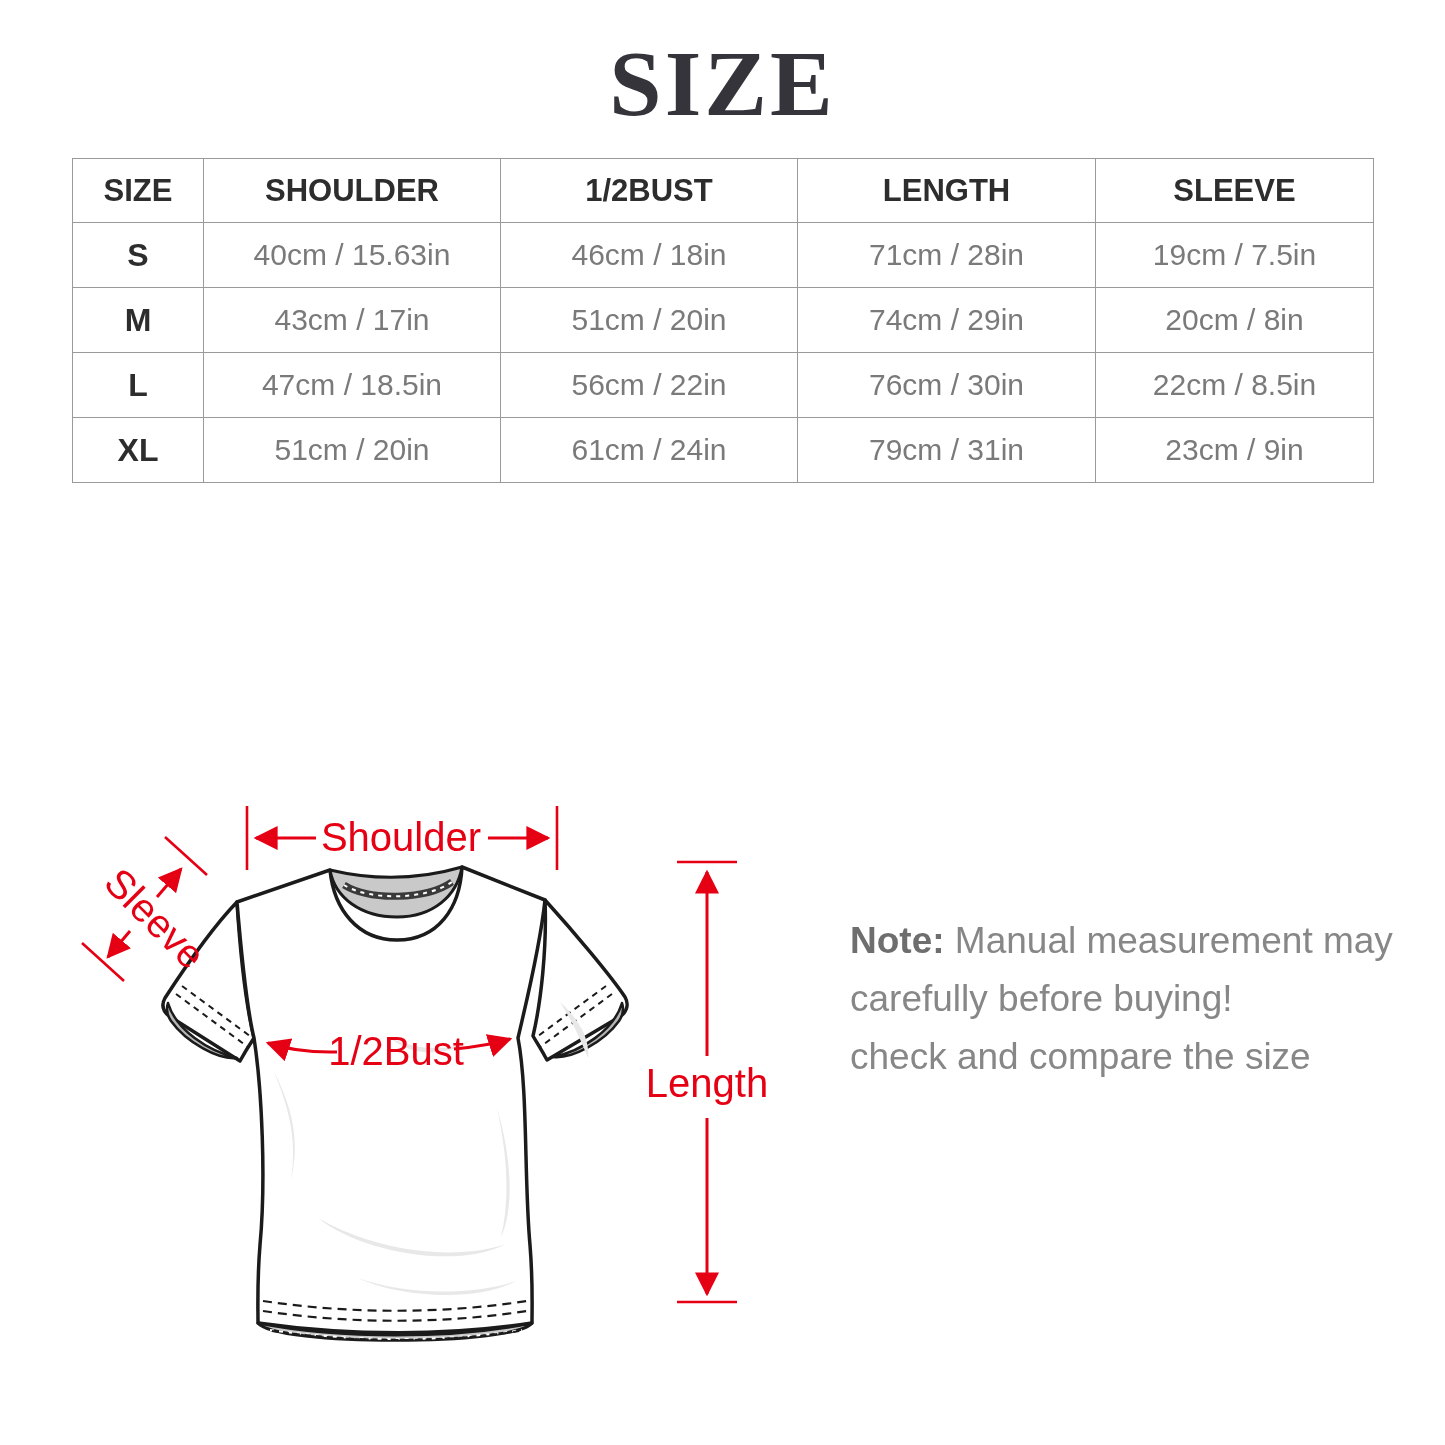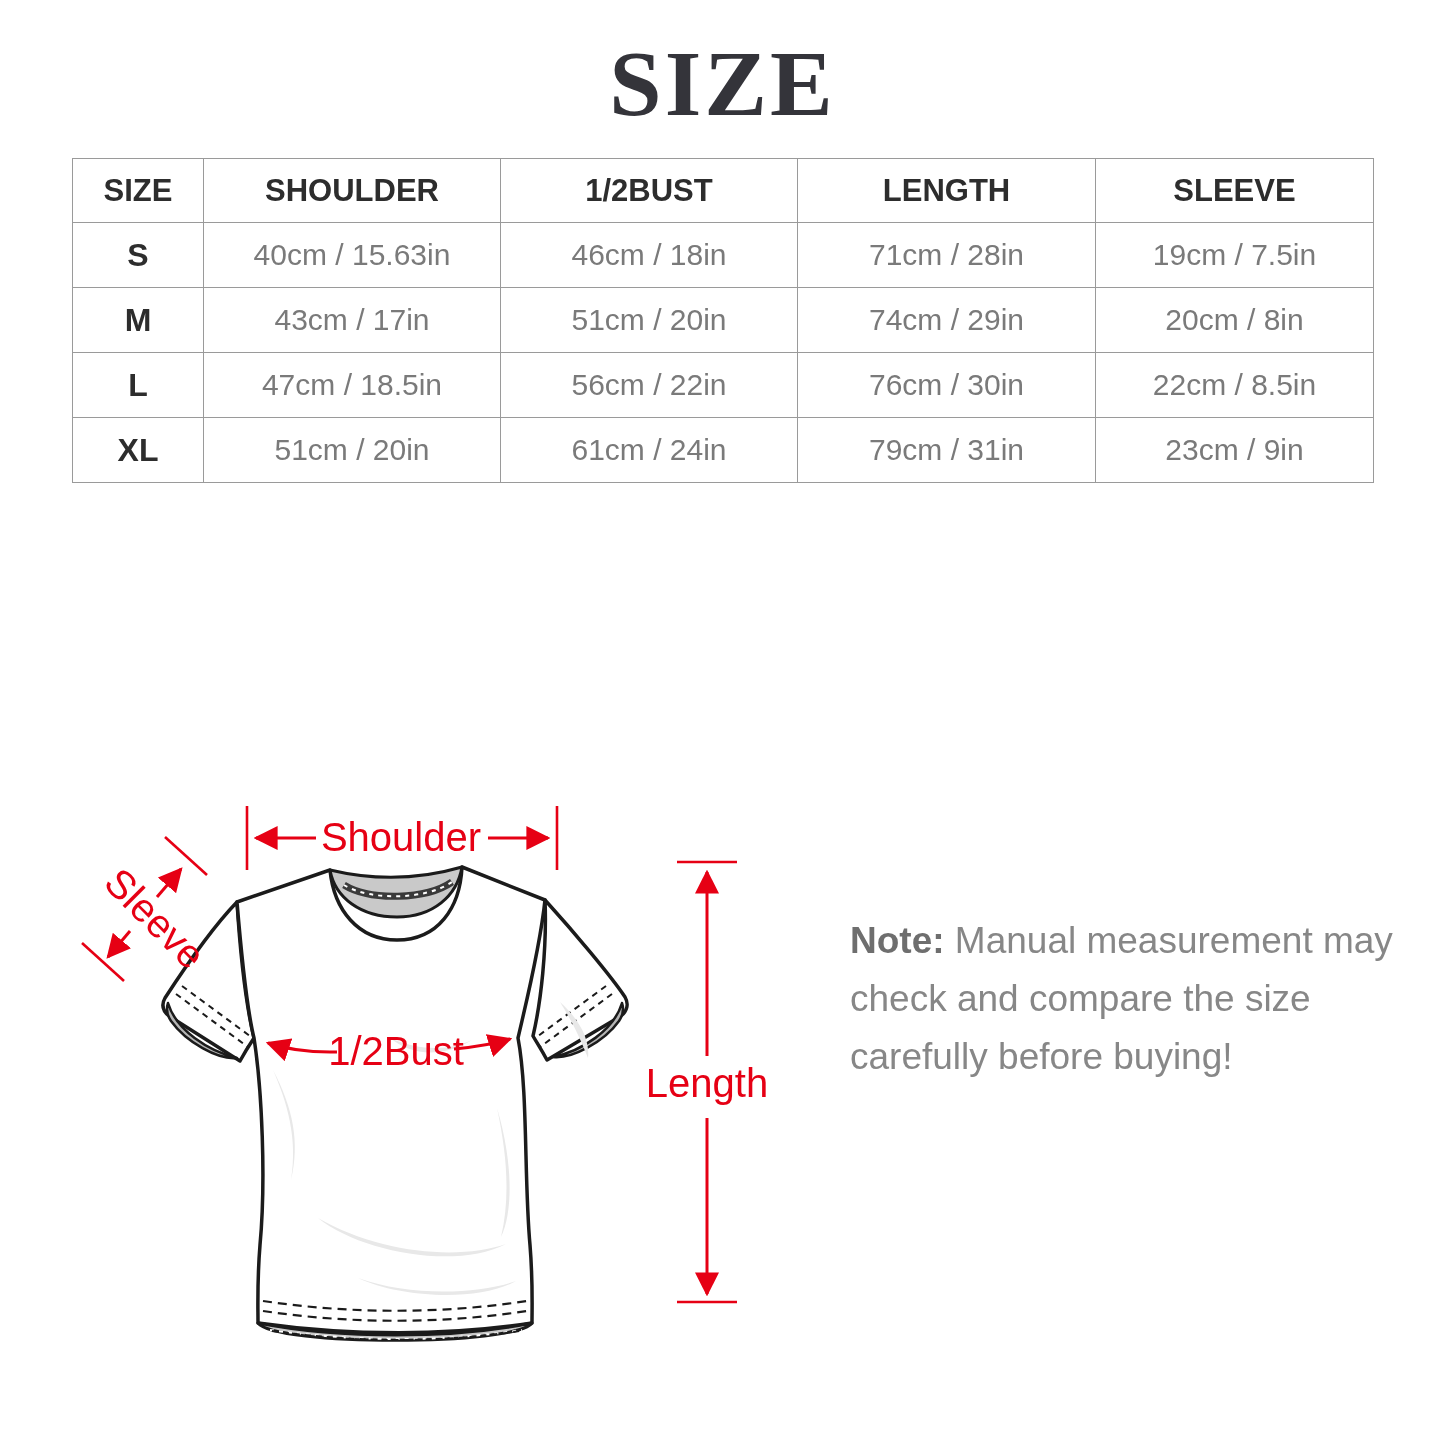--- a/index.html
+++ b/index.html
@@ -186,17 +186,17 @@
       <line class="dim-tick" x1="617" y1="72" x2="677" y2="72"></line>
       <line class="dim" x1="647" y1="266" x2="647" y2="82" marker-end="url(#ah)"></line>
       <text class="dim-label" x="647" y="307" text-anchor="middle">Length</text>
       <line class="dim" x1="647" y1="328" x2="647" y2="504" marker-end="url(#ah)"></line>
       <line class="dim-tick" x1="617" y1="512" x2="677" y2="512"></line>
     </g>
   </svg>
 
   <div class="note">
     <div><span class="note-prefix">Note:</span> <span>Manual measurement may</span></div>
+    <div>carefully before buying!</div>
     <div>check and compare the size</div>
-    <div>carefully before buying!</div>
   </div>
 
 </div>
 
 </body></html>

